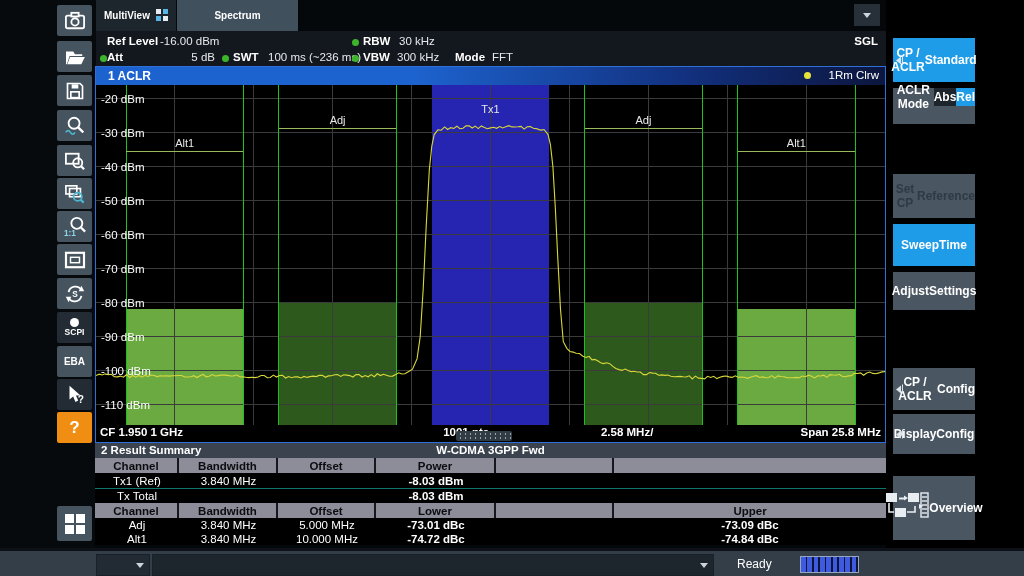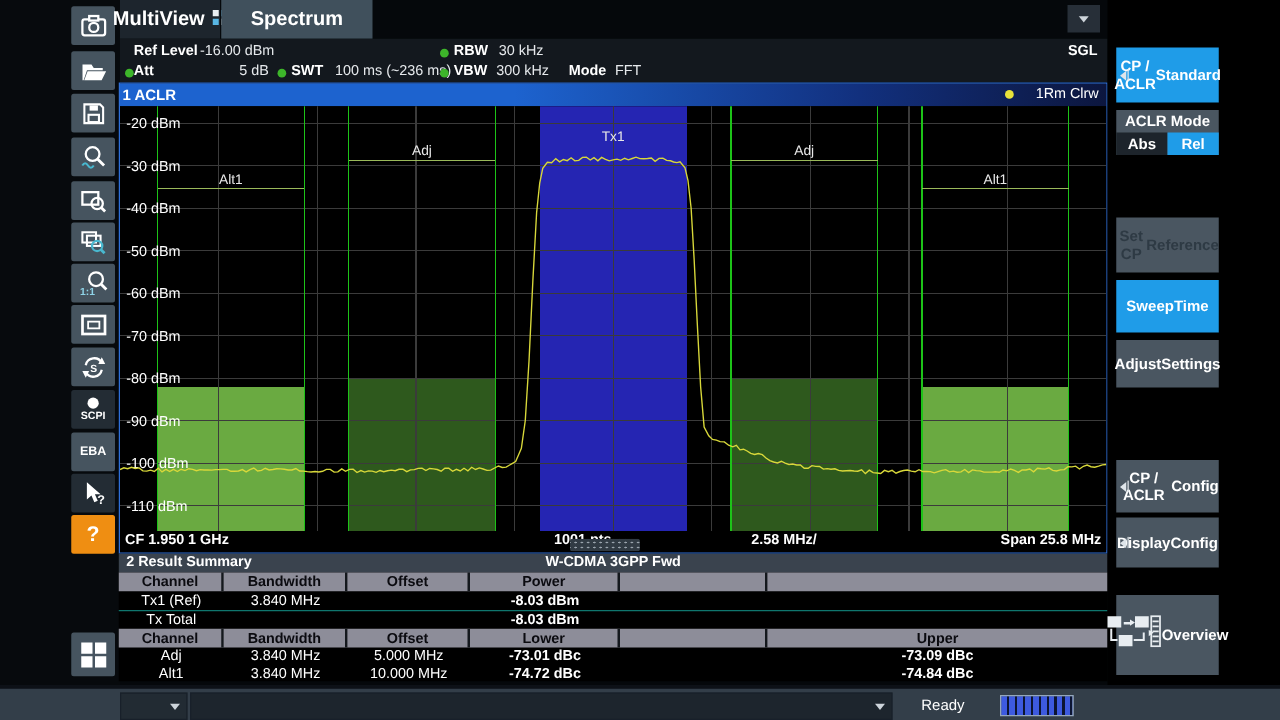--- a/index.html
+++ b/index.html
@@ -10,39 +10,39 @@
   #toolbar{left:0;top:0;width:96px;height:548px;background:#070a0d;}
   .tbtn{position:absolute;left:57px;width:35px;height:31px;background:#46545f;border-radius:2px;
         display:flex;align-items:center;justify-content:center;}
   .tbtn.dark{background:#232c34;}
   .tbtn.orange{background:#ef8e12;}
   .tbtn svg{display:block;}
   .tlabel{font-size:10px;font-weight:bold;color:#fff;}
   
   #tabbar{left:96px;top:0;width:790px;height:31px;background:#05080b;}
   .tab{position:absolute;top:0;height:31px;display:flex;align-items:center;justify-content:center;
-       gap:6px;font-size:16px;font-weight:bold;color:#fff;}
+       gap:6px;font-size:10px;font-weight:bold;color:#fff;}
   #tab-multiview{left:0;width:80px;background:#1d252d;}
   #tab-spectrum{left:81px;width:121px;background:#40505c;}
   #tab-caret{position:absolute;right:6px;top:4px;width:26px;height:22px;background:#272f38;
              display:flex;align-items:center;justify-content:center;}
   .caret-down{width:0;height:0;border-left:4px solid transparent;border-right:4px solid transparent;
               border-top:5px solid #cdd4da;}
   
   #sethdr{left:96px;top:31px;width:790px;height:35px;background:#13181e;font-size:11.5px;}
   #sethdr span{position:absolute;white-space:nowrap;}
   .lbl{font-weight:bold;color:#fff;}
   .val{color:#e6e9ec;}
   .gdot{position:absolute;width:7px;height:7px;border-radius:50%;background:#3db52a;}
   
   #win1{left:95px;top:66px;width:789px;height:375px;border:1px solid #2f6fd8;background:#000;}
   #win1-title{position:absolute;left:0;top:0;width:789px;height:18px;
      background:linear-gradient(to right,#1d63cf 0%,#1d63cf 40%,#12307e 75%,#0c163e 100%);
      display:flex;align-items:center;}
-  #win1-title .t{font-size:12px;font-weight:bold;margin-left:2px;}
+  #win1-title .t{font-size:12px;font-weight:bold;margin-left:12px;}
   #legend{position:absolute;right:6px;top:2px;display:flex;align-items:center;gap:18px;font-size:11.5px;}
   .ydot{width:7px;height:7px;border-radius:50%;background:#e8e23a;}
   #plotwrap{position:absolute;left:0;top:18px;width:789px;height:340px;background:#000;}
   #plot-svg text{font-family:"Liberation Sans","DejaVu Sans",sans-serif;}
   #plot-footer{position:absolute;left:0;top:358px;width:789px;height:15px;background:#000;
       font-size:11.5px;font-weight:600;color:#fff;}
   #plot-footer span{position:absolute;white-space:nowrap;top:1px;}
   #pf-cf{left:4px;}
   #pf-pts{left:44%;}
   #pf-div{left:64%;}
@@ -70,21 +70,21 @@
       justify-content:center;font-size:13px;font-weight:bold;}
   .skbtn{position:absolute;left:7px;width:82px;background:#4a5661;color:#fff;
       display:flex;flex-direction:row;align-items:center;justify-content:center;
       font-size:12px;font-weight:bold;line-height:14px;text-align:center;}
   .skbtn.blue{background:#1f9ce8;}
   .skbtn.disabled{color:#2e3a44;}
   .skarrow{position:absolute;left:3px;top:50%;transform:translateY(-50%);display:flex;align-items:center;}
   .skarrow .tri{width:0;height:0;border-top:4px solid transparent;border-bottom:4px solid transparent;
       border-right:5px solid #dfe5ea;}
   .skarrow .bar{width:1px;height:9px;background:#dfe5ea;margin-left:1px;}
-  #sk-aclr-mode{flex-direction:column;padding:0;align-items:stretch;}
+  #sk-aclr-mode{flex-direction:row;padding:0;align-items:stretch;}
   #sk-aclr-mode .modelabel{height:18px;display:flex;align-items:center;justify-content:center;}
   #sk-aclr-mode .halves{display:flex;height:18px;}
   #sk-aclr-mode .half{flex:1;display:flex;align-items:center;justify-content:center;}
   .half.absopt{background:#1d242b;}
   .half.relopt{background:#1f9ce8;}
   
   #statusbar{left:0;top:548px;width:1024px;height:28px;background:#333e49;border-top:3px solid #0d1117;}
   .sdrop{position:absolute;top:3px;height:20px;background:#222b33;border:1px solid #18202a;}
   .sdrop .caret-down{position:absolute;right:5px;top:8px;}
   #ready{position:absolute;left:737px;top:6px;font-size:12px;color:#fff;}

